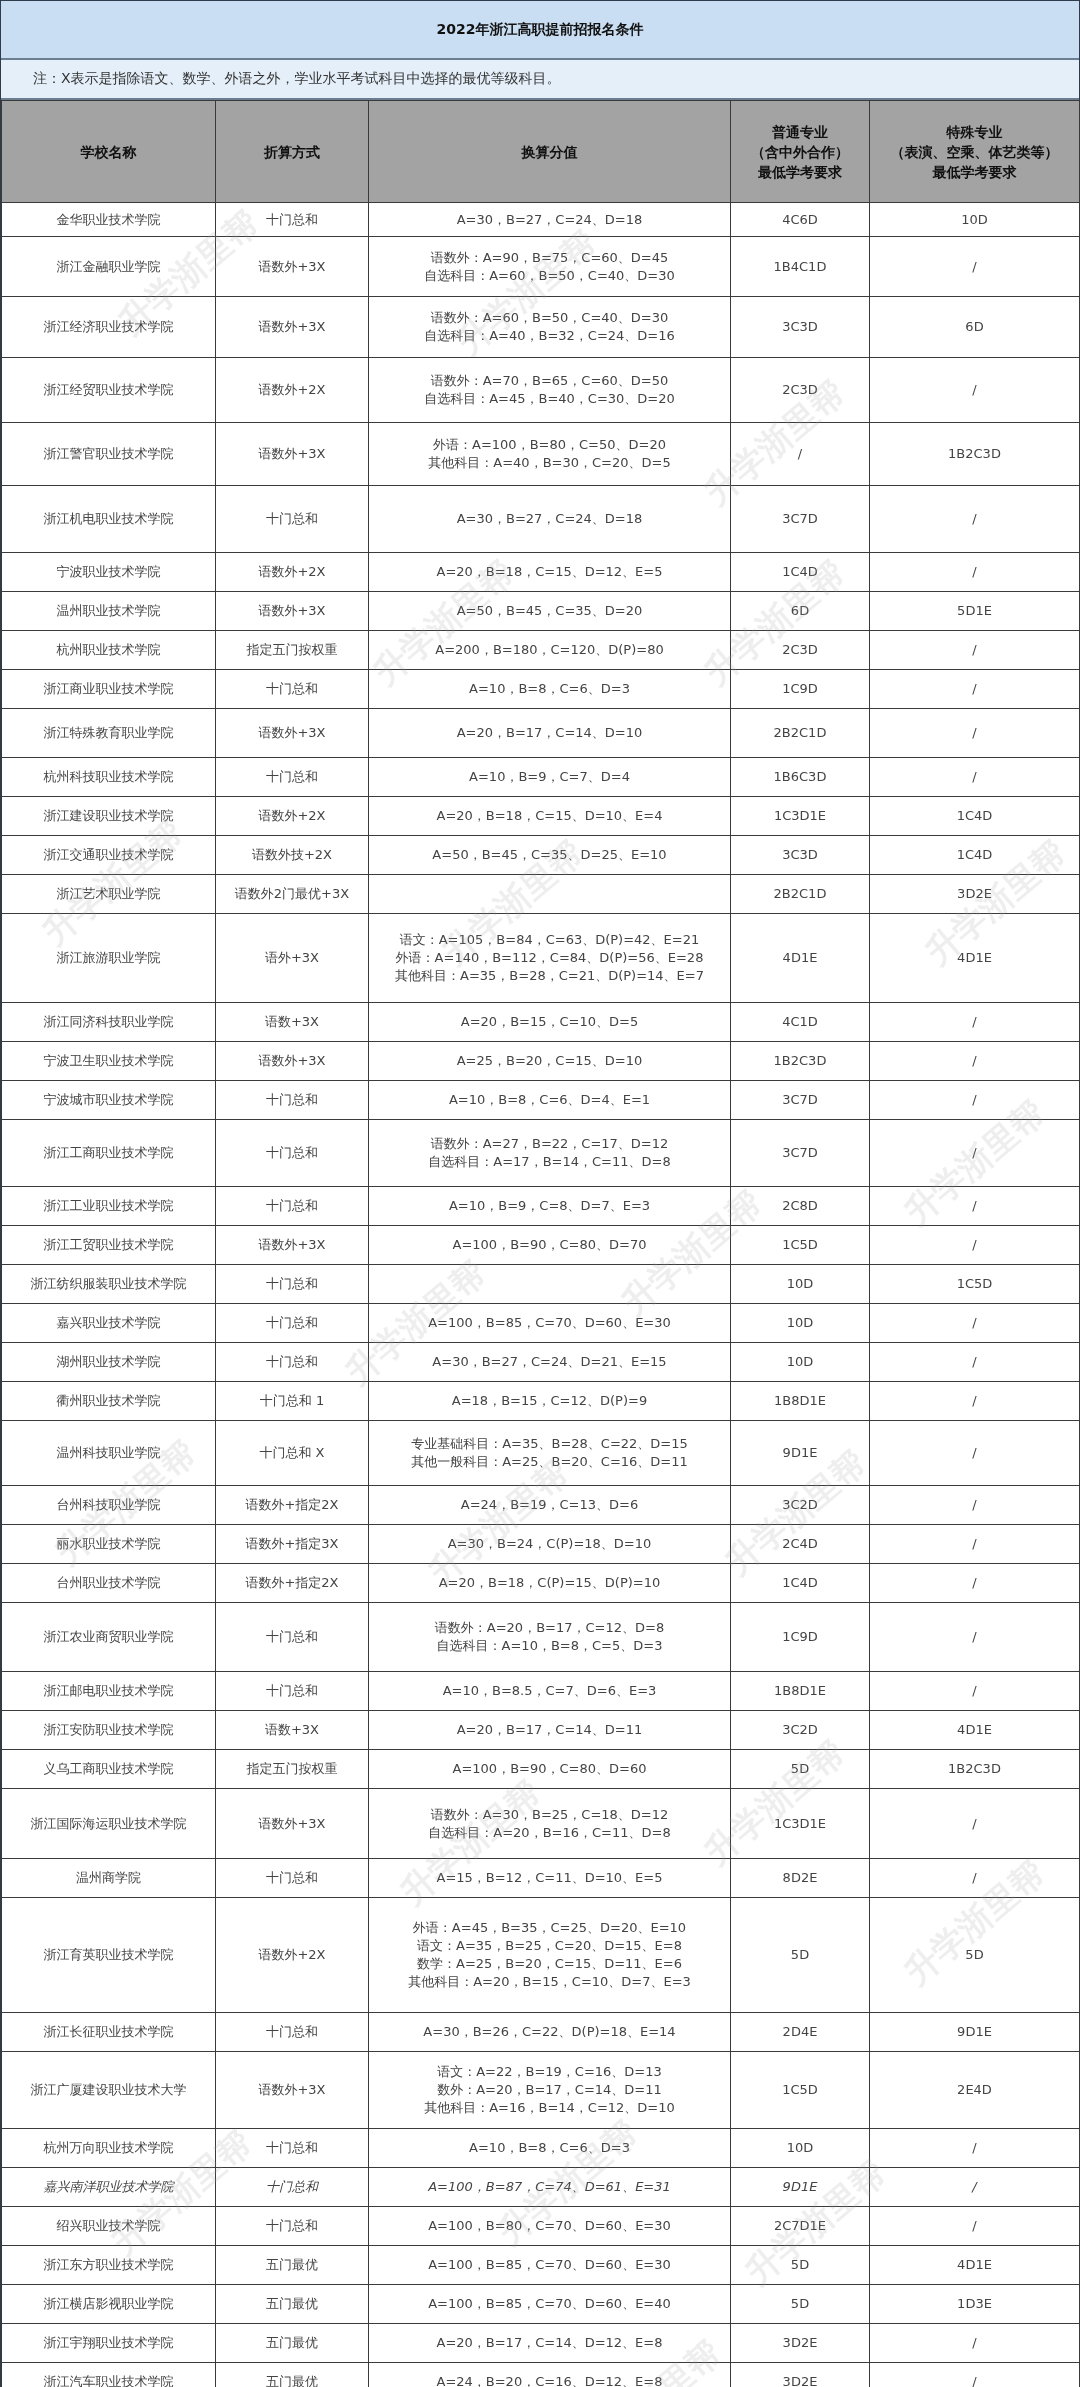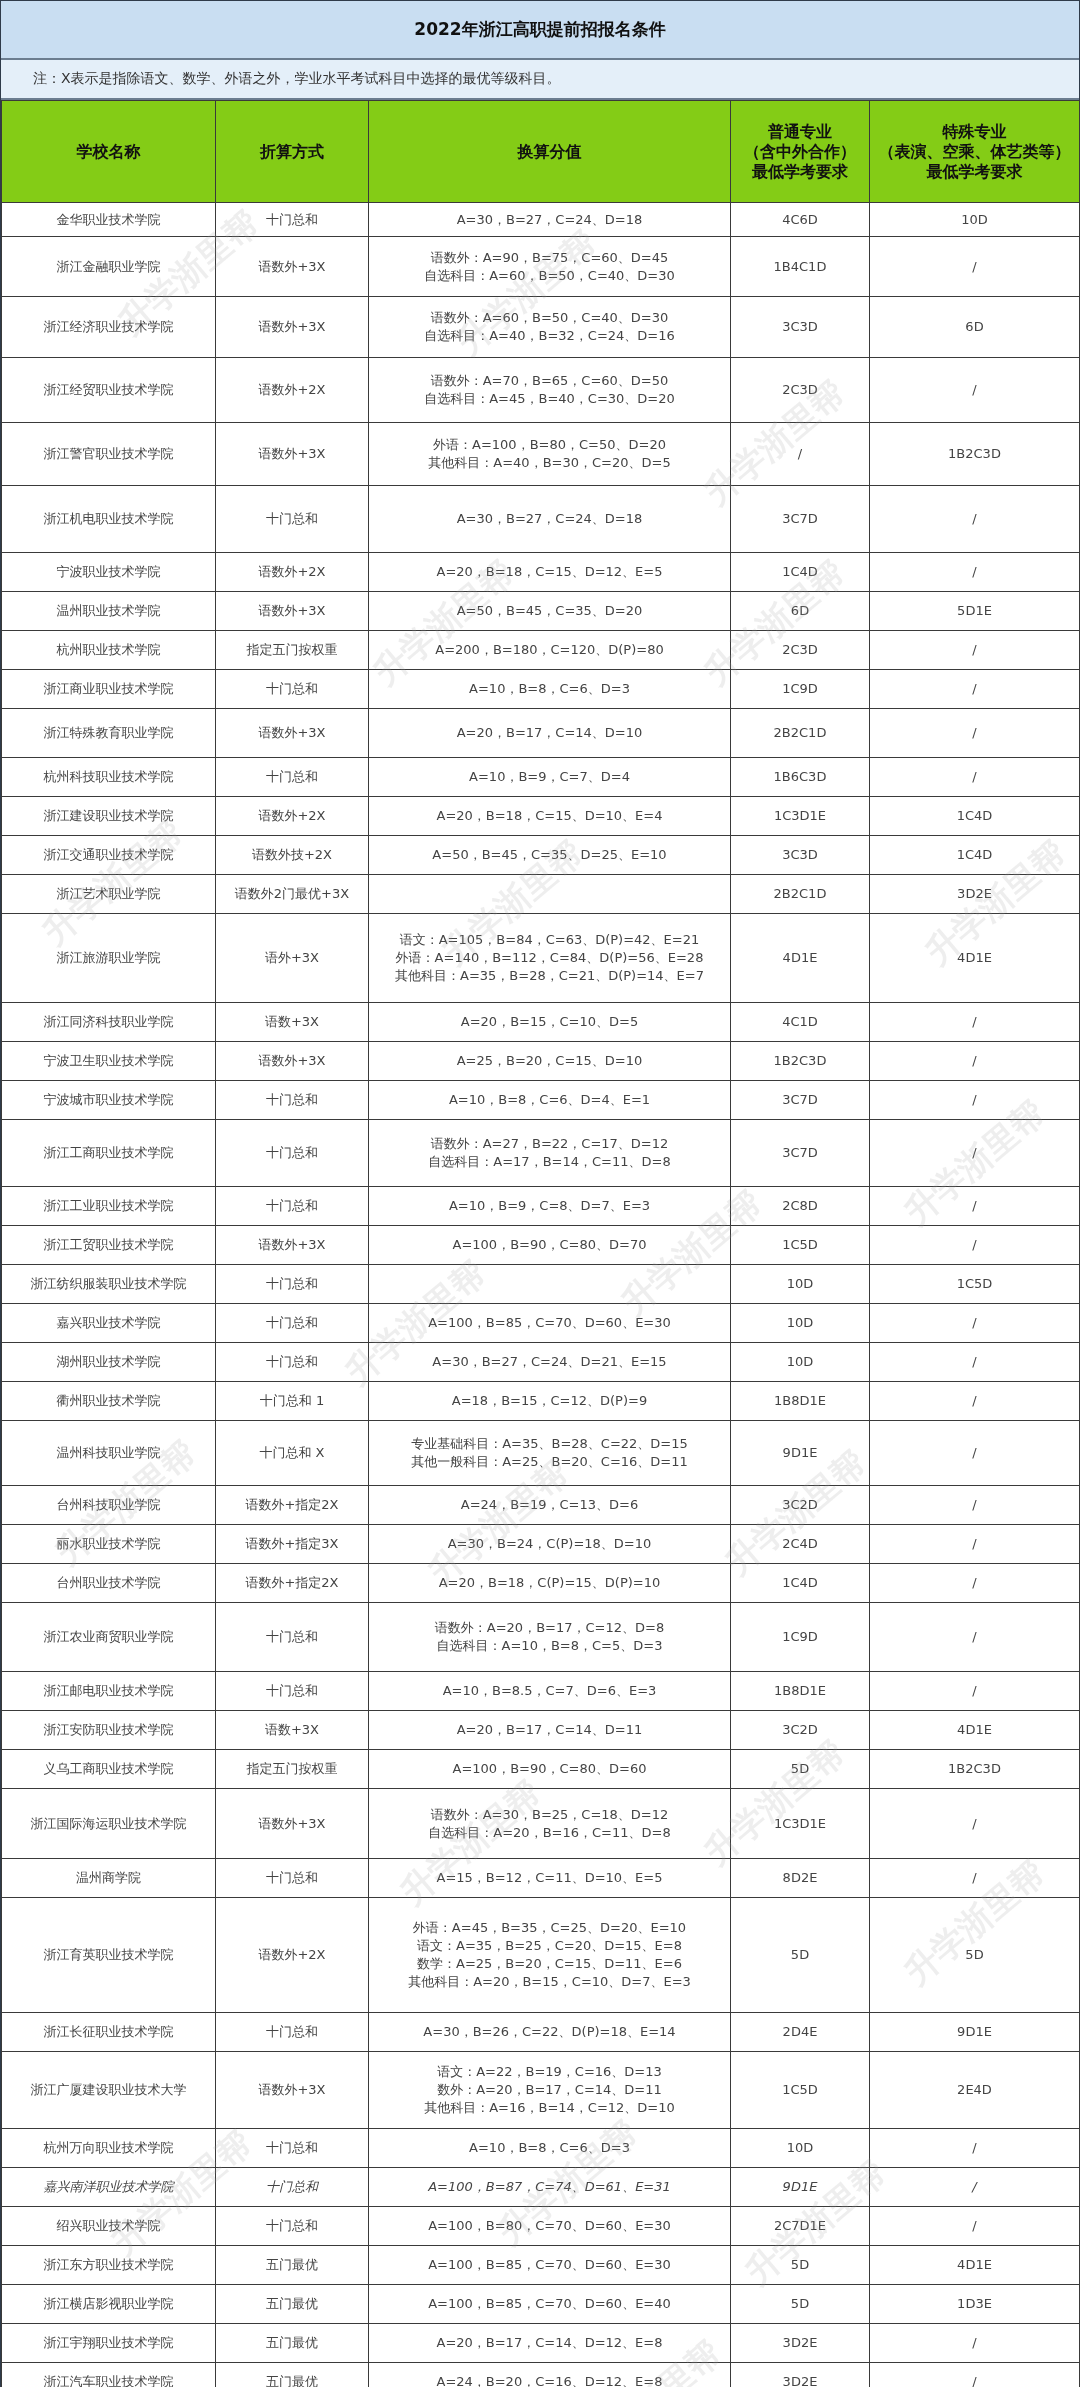--- a/index.html
+++ b/index.html
@@ -1,27 +1,27 @@
 <!DOCTYPE html>
 <html><head>
 <meta charset="utf-8">
 <style>
   html, body { margin: 0; padding: 0; background: #ffffff; }
   body { width: 1080px; height: 2387px; overflow: hidden; position: relative;
          font-family: "DejaVu Sans", "Liberation Sans", sans-serif; color: #333; }
   .sheet { position: absolute; left: 0; top: 0; width: 1078px; border: 1px solid #2f3b4a; }
   .title { height: 57px; background: #c9def2; border-bottom: 2px solid #6b7d90;
            display: flex; align-items: center; justify-content: center;
-           font-size: 17px; font-weight: bold; color: #111; }
+           font-size: 14px; font-weight: bold; color: #111; }
   .note { height: 38px; background: #e4eff9; border-bottom: 2px solid #6b7d90;
           display: flex; align-items: center; padding-left: 32px;
           font-size: 14px; color: #333; }
   table { border-collapse: collapse; width: 1078px; table-layout: fixed; }
   th, td { border: 1px solid #3a3a3a; text-align: center; vertical-align: middle; padding: 0 4px; }
-  th { background: #84cc16; font-size: 16px; font-weight: bold; color: #111; height: 101px; line-height: 20px; }
+  th { background: #a3a3a3; font-size: 14px; font-weight: bold; color: #111; height: 101px; line-height: 20px; }
   td { font-size: 13px; color: #444; line-height: 18px; }
   td.score span { display: block; }
   col.c1 { width: 214px; } col.c2 { width: 153px; } col.c3 { width: 362px; }
   col.c4 { width: 139px; } col.c5 { width: 210px; }
   .wm { position: absolute; color: rgba(160,160,160,0.18); font-size: 34px; font-weight: bold;
         transform: rotate(-40deg); pointer-events: none; white-space: nowrap; }
 </style>
 </head>
 <body>
 

